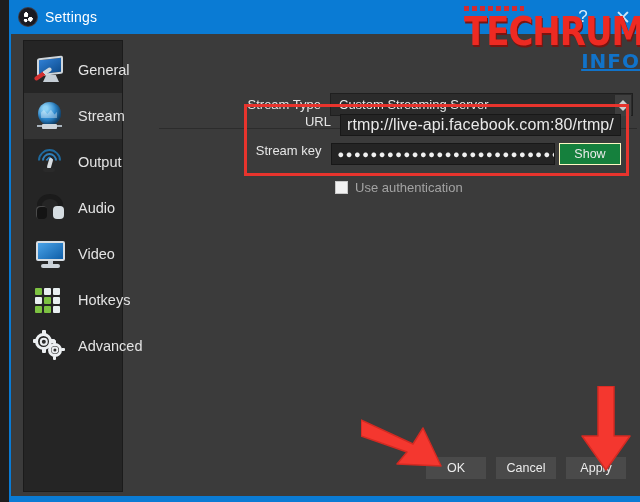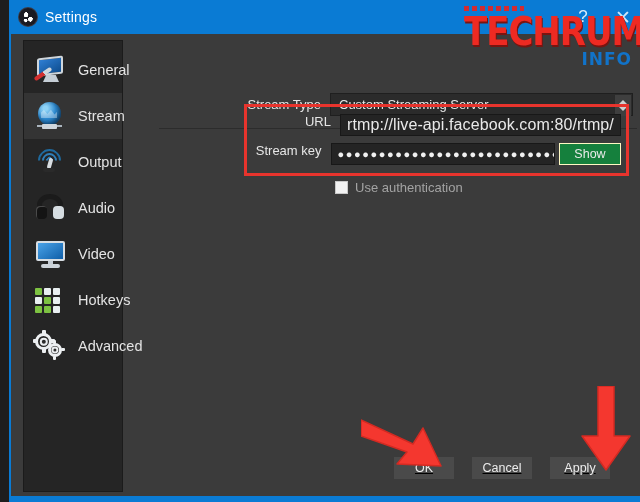--- a/index.html
+++ b/index.html
@@ -85,27 +85,28 @@
     font-weight: bold;
     letter-spacing: -1px;
     color: #ee2a22;
     line-height: 1;
     text-shadow: 1px 1px 0 #7a1410;
     transform: scaleY(1.15);
     transform-origin: left top;
   }
   .wm-sub {
     position: absolute;
-    right: 10px; top: 45px;
+    right: 2px; top: 45px;
     font-family: "DejaVu Sans", sans-serif;
-    font-size: 17px;
+    font-size: 20px;
     font-weight: bold;
     letter-spacing: 1px;
     color: #1173c9;
     line-height: 1;
+    text-decoration: underline;
   }
 
   
   .body {
     position: absolute;
     left: 2px; top: 34px;
     width: 636px; height: 464px;
     background: #3b3b3b;
     border-bottom: 2px solid #0a7bd4;
   }
@@ -421,24 +422,23 @@
   }
   .auth-label {
     margin-left: 7px;
     font-size: 13px;
     color: #a3a3a3;
   }
 
   
   .footer {
     position: absolute;
-    right: 28px; bottom: 12px;
-    display: flex;
-    gap: 16px;
-    text-decoration: underline;
+    right: 12px; bottom: 12px;
+    display: flex;
+    gap: 8px;
   }
   .btn {
     width: 62px; height: 24px;
     background: #4a4a4a;
     border: 1px solid #3b3b3b;
     color: #ececec;
     font-size: 12.5px;
     display: flex;
     align-items: center;
     justify-content: center;

